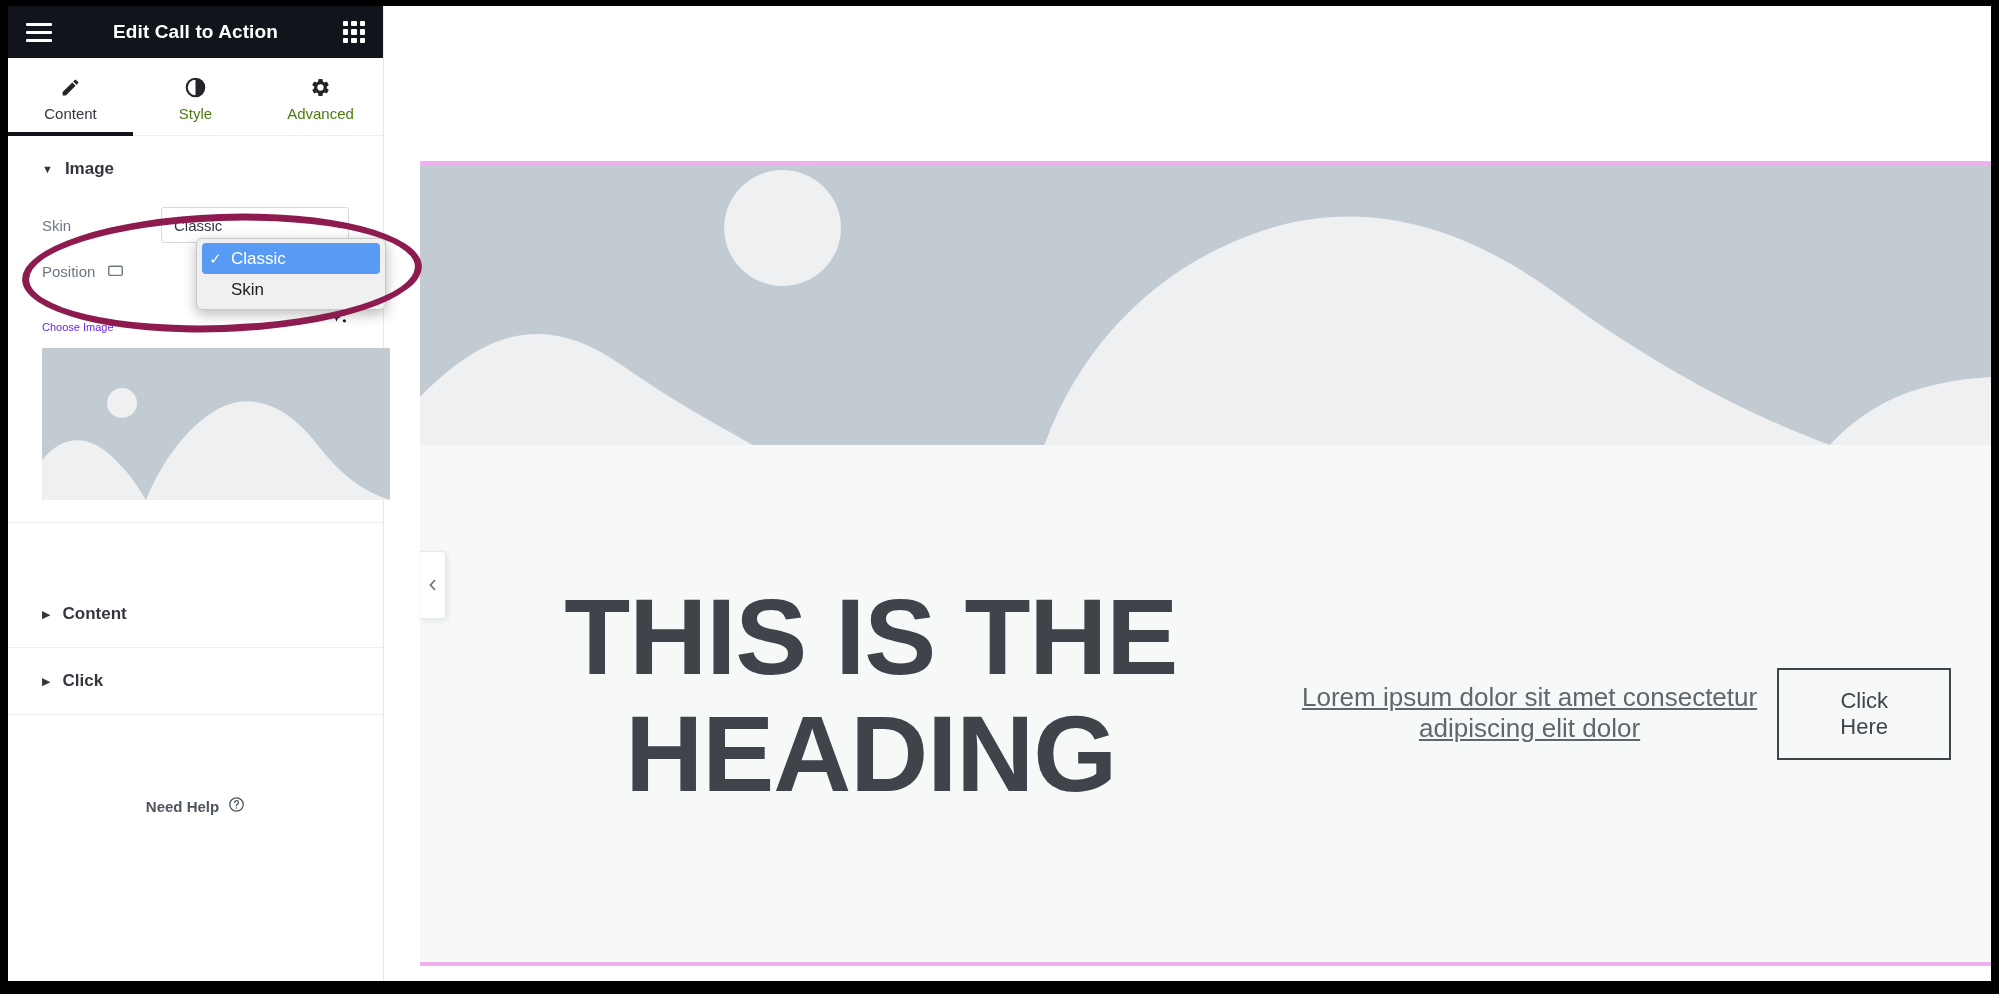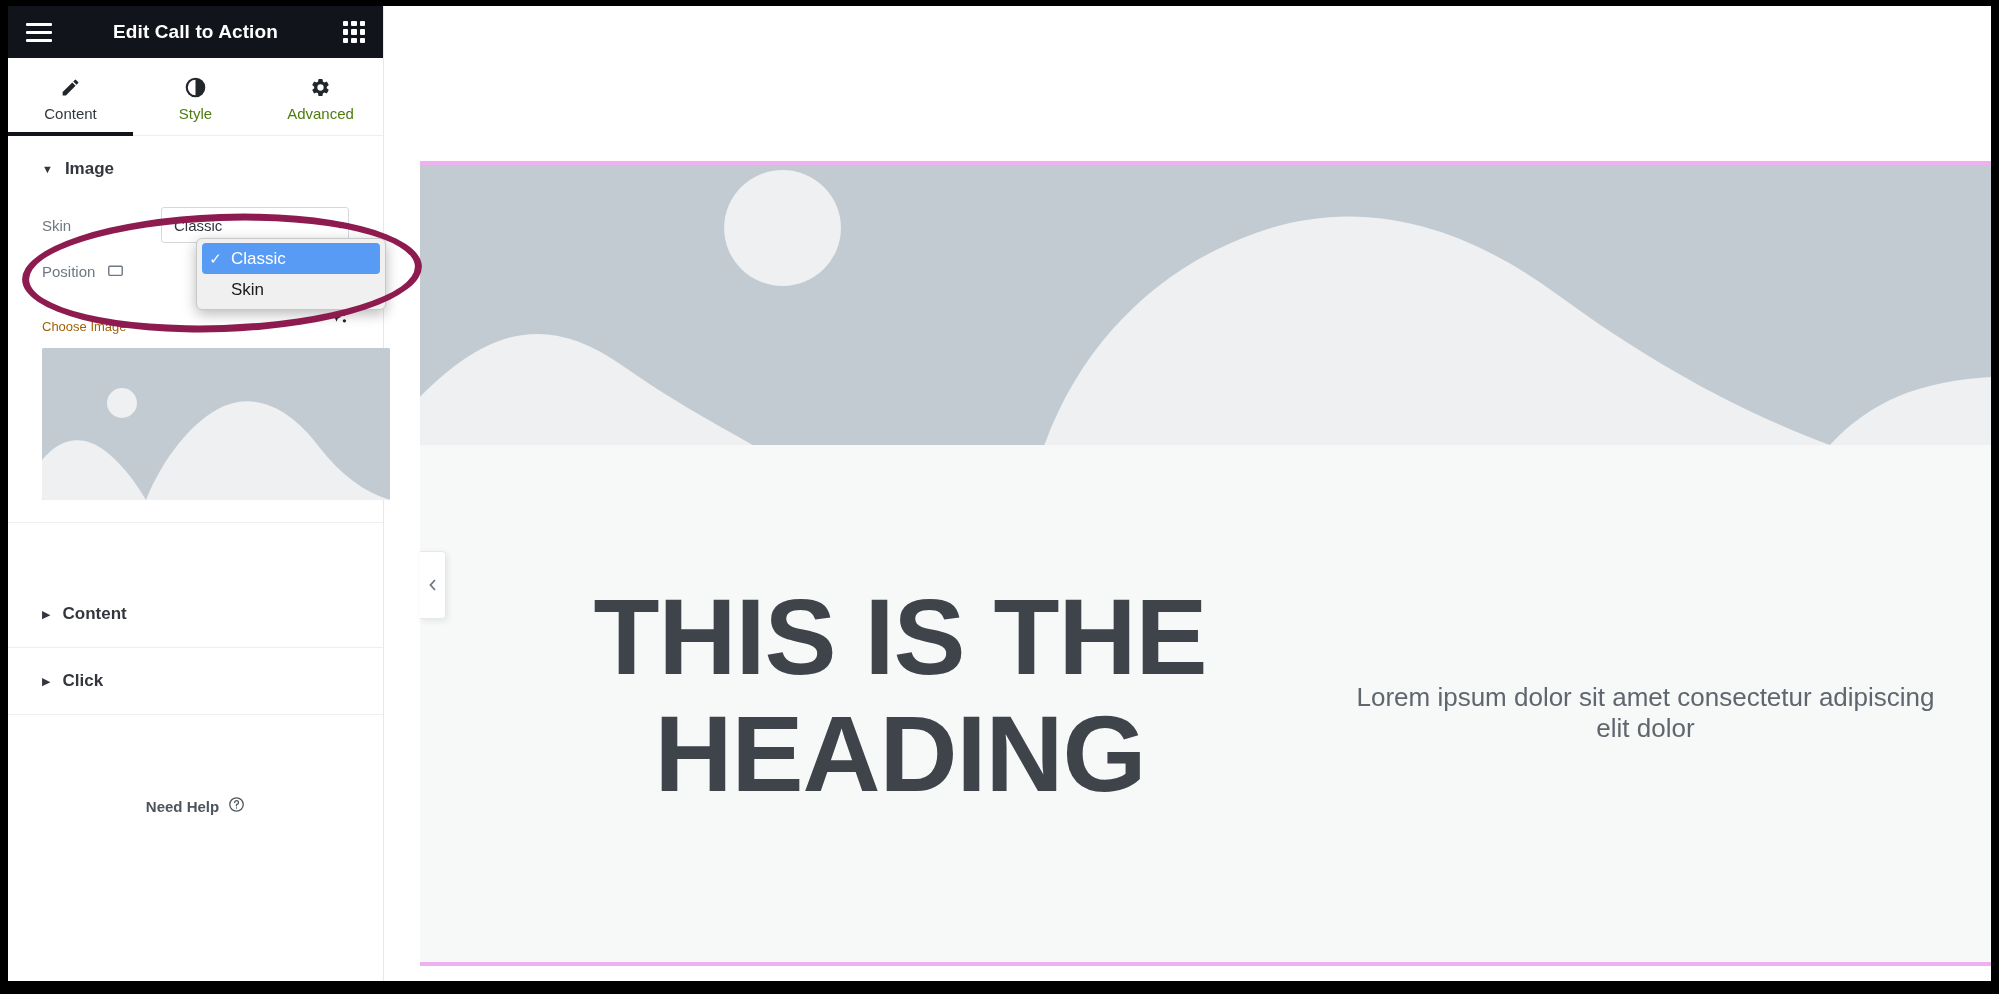--- a/index.html
+++ b/index.html
@@ -92,21 +92,21 @@
 
   .align-group { display: flex; border: 1px solid #d5d8dc; border-radius: 3px; overflow: hidden; }
   .align-btn {
     width: 38px; height: 34px; display: flex; align-items: center; justify-content: center;
     background: #fff; border-right: 1px solid #e1e4e8; cursor: pointer;
   }
   .align-btn:last-child { border-right: none; }
   .align-btn.selected { background: #d5d9dd; }
 
   .choose-row { display: flex; align-items: center; justify-content: space-between; margin-top: 16px; margin-bottom: 14px; }
-  .choose-label { font-size: 13px; color: #a16207; margin-top: 9px; }
+  .choose-label { font-size: 11px; color: #6d28d9; margin-top: 9px; }
   .ai-icon { cursor: pointer; color: #33373d; }
 
   .thumb {
     width: 348px; height: 152px; background: #c3cbd2;
     position: relative; overflow: hidden; cursor: pointer;
     border-radius: 2px;
   }
 
   .need-help {
     position: absolute; left: 0; right: 0; top: 790px;
@@ -149,21 +149,21 @@
     padding: 24px 40px 40px;
   }
   .cta-title {
     font-size: 108px; line-height: 1.08;
     font-weight: bold; color: #3f444b;
     text-align: center; letter-spacing: -1px;
     max-width: 880px;
   }
   .cta-desc {
     margin-top: 34px; font-size: 26px; color: #60666d;
-    text-align: center; font-weight: normal;
+    text-align: center; font-weight: normal; text-decoration: underline;
   }
   .cta-btn {
     margin-top: 36px; padding: 18px 48px;
     border: 2px solid #3f444b; background: transparent;
     font-size: 22px; color: #3f444b; cursor: pointer;
     font-family: "Liberation Sans", sans-serif;
   }
 
   
   .annot-ellipse {
@@ -204,20 +204,21 @@
           <ellipse cx="360" cy="63" rx="58" ry="58" fill="#eef0f2"></ellipse>
           <path d="M0 280 L0 232 C 70 160 130 150 200 200 C 260 242 300 262 330 280 Z" fill="#eef0f2"></path>
           <path d="M620 280 C 660 170 740 100 830 68 C 930 32 1030 56 1130 130 C 1230 204 1320 250 1400 280 Z" fill="#eef0f2"></path>
           <path d="M1400 280 C 1440 236 1490 216 1560 212 L1560 280 Z" fill="#eef0f2"></path>
         </svg>
       </div>
 
       <div class="cta-body">
         <div class="cta-title">THIS IS THE HEADING</div>
         <div class="cta-desc">Lorem ipsum dolor sit amet consectetur adipiscing elit dolor</div>
+        <button class="cta-btn">Click Here</button>
       </div>
     </div>
   </div>
 
   <div id="panel">
 
     <div class="panel-header">
       <div class="hamburger">
             <i></i>
             <i></i>

